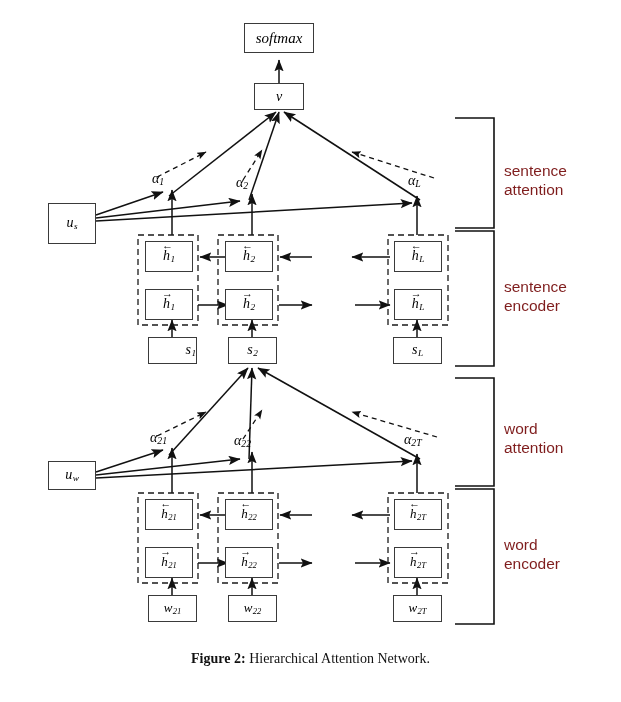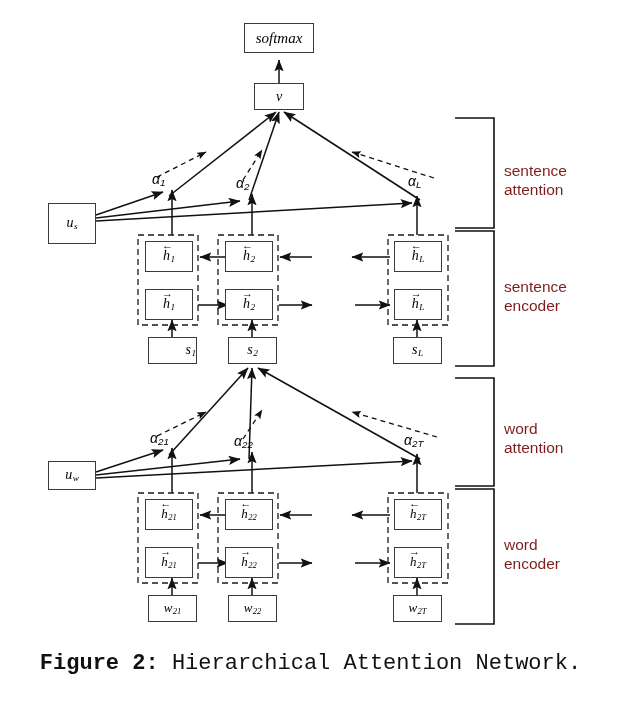--- a/index.html
+++ b/index.html
@@ -9,34 +9,34 @@
 
   .box{position:absolute;border:1.4px solid #3a3a3a;background:#fff;
        display:flex;align-items:center;justify-content:center;
        box-sizing:border-box;}
   .box .lbl{font-family:"Liberation Serif",serif;font-style:italic;
             white-space:nowrap;line-height:1;}
   .sub{font-style:italic;font-size:.66em;vertical-align:-0.22em;padding-left:.5px;}
 
   .plain{font-family:"Liberation Sans",sans-serif;font-style:normal;}
 
-  .alpha{position:absolute;font-family:Liberation Sans, sans-serif;font-style:italic;
+  .alpha{position:absolute;font-family:Liberation Serif, serif;font-style:italic;
          font-size:14px;white-space:nowrap;line-height:1;}
   .alpha .sb{font-size:.7em;vertical-align:-0.25em;}
 
   .sidelbl{position:absolute;font-family:"Liberation Sans",sans-serif;
            font-size:15.5px;line-height:1.22;white-space:nowrap;color:#7f1d1d;}
 
   
   .vec{position:relative;display:inline-block;}
   .vec .acc{position:absolute;left:-1px;top:-9px;width:100%;
             font-size:11px;font-style:normal;line-height:1;text-align:center;}
 
   #caption{position:absolute;left:0;right:0;top:651px;text-align:center;
-           font-family:Liberation Mono, monospace;font-size:22px;color:#111;}
+           font-family:Liberation Serif, serif;font-size:14px;color:#111;}
   #caption b{font-weight:bold;}
 </style>
 </head>
 <body>
 
 <div id="page">
 
   <svg id="fig" viewBox="0 0 621 702">
     <defs>
       <marker id="ah" markerWidth="9" markerHeight="9" refX="7.6" refY="3.1" orient="auto" markerUnits="strokeWidth">

